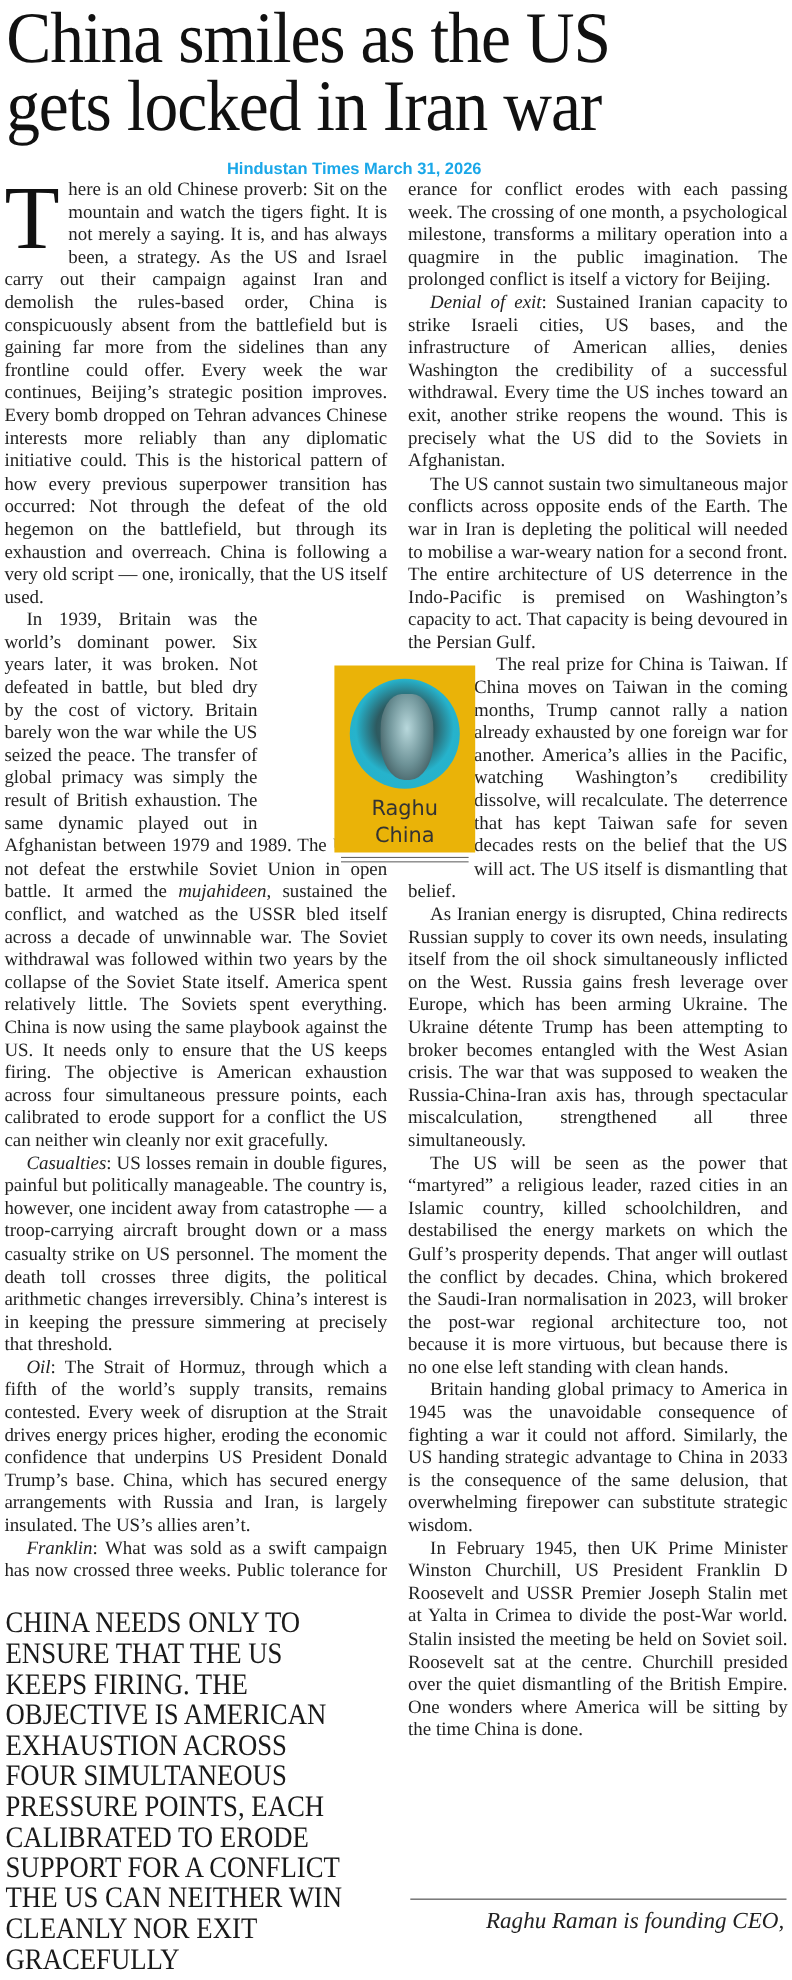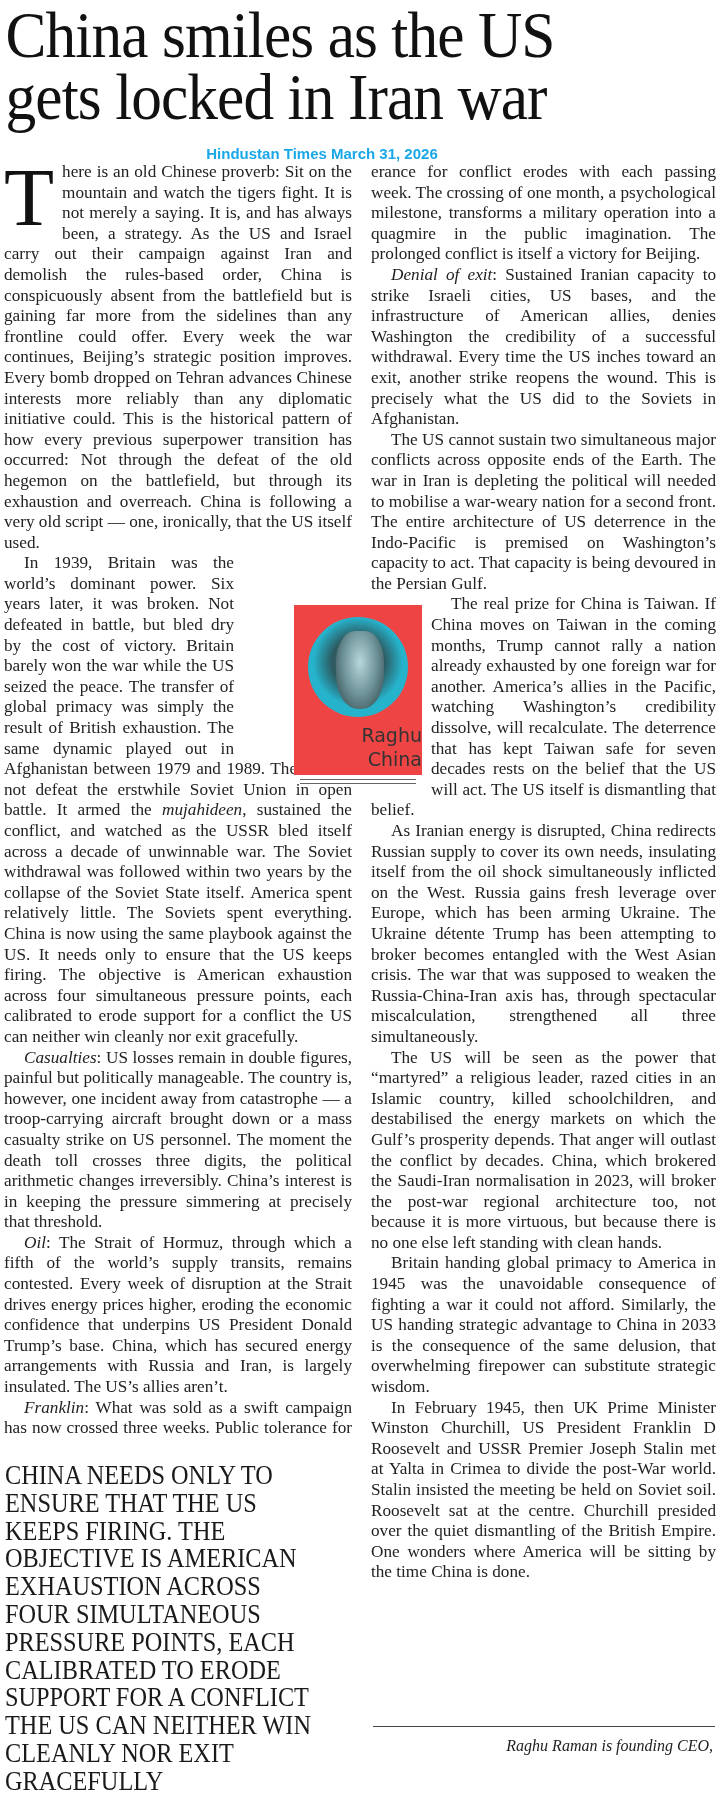--- a/index.html
+++ b/index.html
@@ -24,22 +24,22 @@
   }
   .col-left { left: 4px; width: 348px; }
   .col-right { left: 371px; width: 345px; }
   .col p { margin: 0; text-indent: 20px; }
   .col p.noindent { text-indent: 0; }
   .dropcap {
     float: left; font-size: 82px; line-height: 64px; padding: 4px 8px 0 0;
     font-family: "Liberation Serif", "DejaVu Serif", serif; color: #111;
   }
   .author-box {
-    position: absolute; left: 294px; top: 605px; width: 128px; height: 170px;
-    background: #ef4444; text-align: right;
+    position: absolute; left: 304px; top: 605px; width: 128px; height: 170px;
+    background: #eab308; text-align: center;
   }
   .author-photo {
     width: 100px; height: 100px; border-radius: 50%; margin: 12px auto 0 auto;
     background: radial-gradient(circle at 50% 45%, #4a6d72 0%, #2d5a60 35%, #26b3cc 60%, #22b0cb 100%);
     position: relative; overflow: hidden;
   }
   .author-photo .face {
     position: absolute; left: 28px; top: 14px; width: 48px; height: 78px;
     border-radius: 40% 40% 45% 45%;
     background: radial-gradient(ellipse at 50% 40%, #b8d8dc 0%, #6d9297 50%, #2a4145 100%);
@@ -54,21 +54,21 @@
   .pullquote {
     position: absolute; left: 5px; top: 1462px; width: 350px;
     font-family: "Liberation Serif", "DejaVu Serif", serif; font-size: 27px;
     line-height: 27.8px; color: #1a1a1a; text-transform: uppercase;
     transform: scaleX(0.9); transform-origin: left top;
   }
   .end-rule { position: absolute; left: 373px; top: 1726px; width: 342px; border-top: 1px solid #444; }
   .bio {
     position: absolute; left: 373px; top: 1736px; width: 340px; text-align: right;
     font-family: "Liberation Serif", "DejaVu Serif", serif; font-style: italic;
-    font-size: 16px; line-height: 20px; color: #222;
+    font-size: 21px; line-height: 20px; color: #222;
   }
   em { font-style: italic; }
 </style>
 </head>
 <body>
 
 <h1 class="headline">
   <span>China smiles as the US</span>
   <span>gets locked in Iran war</span>
 </h1>

